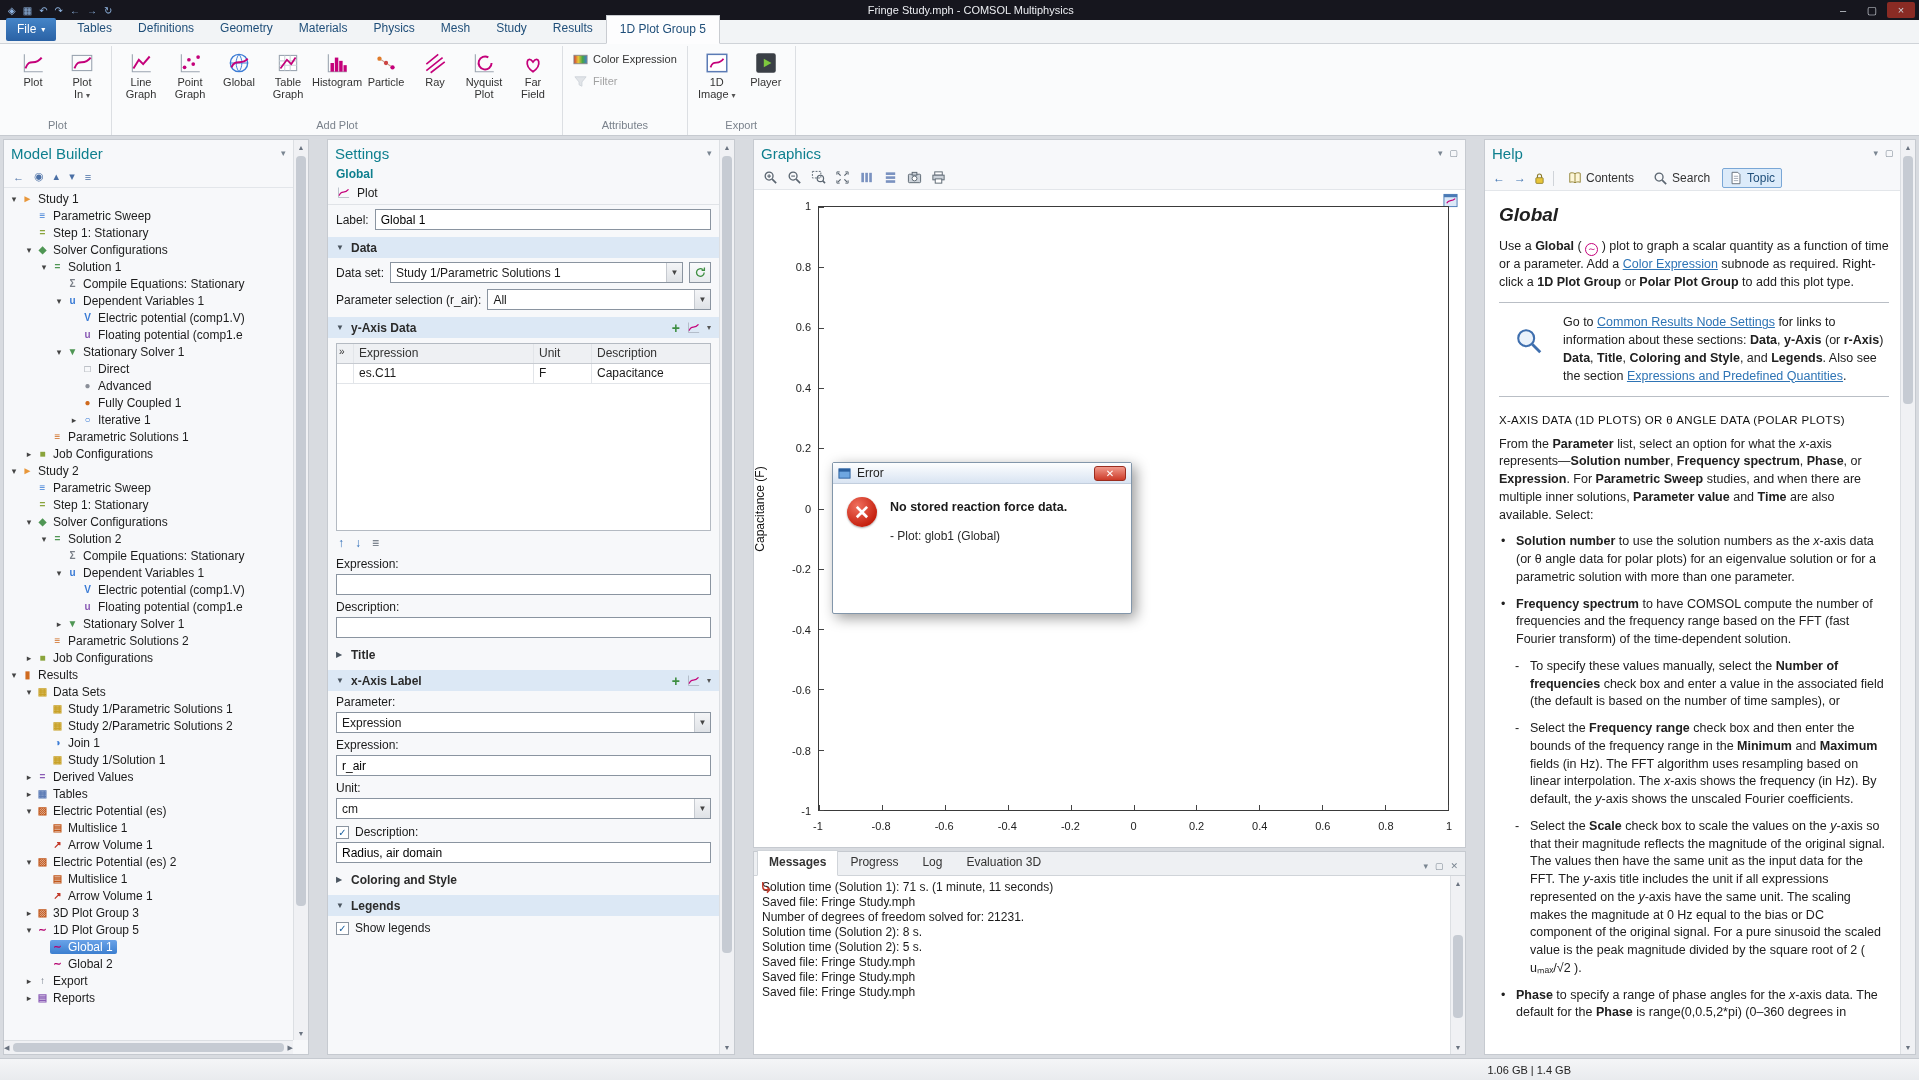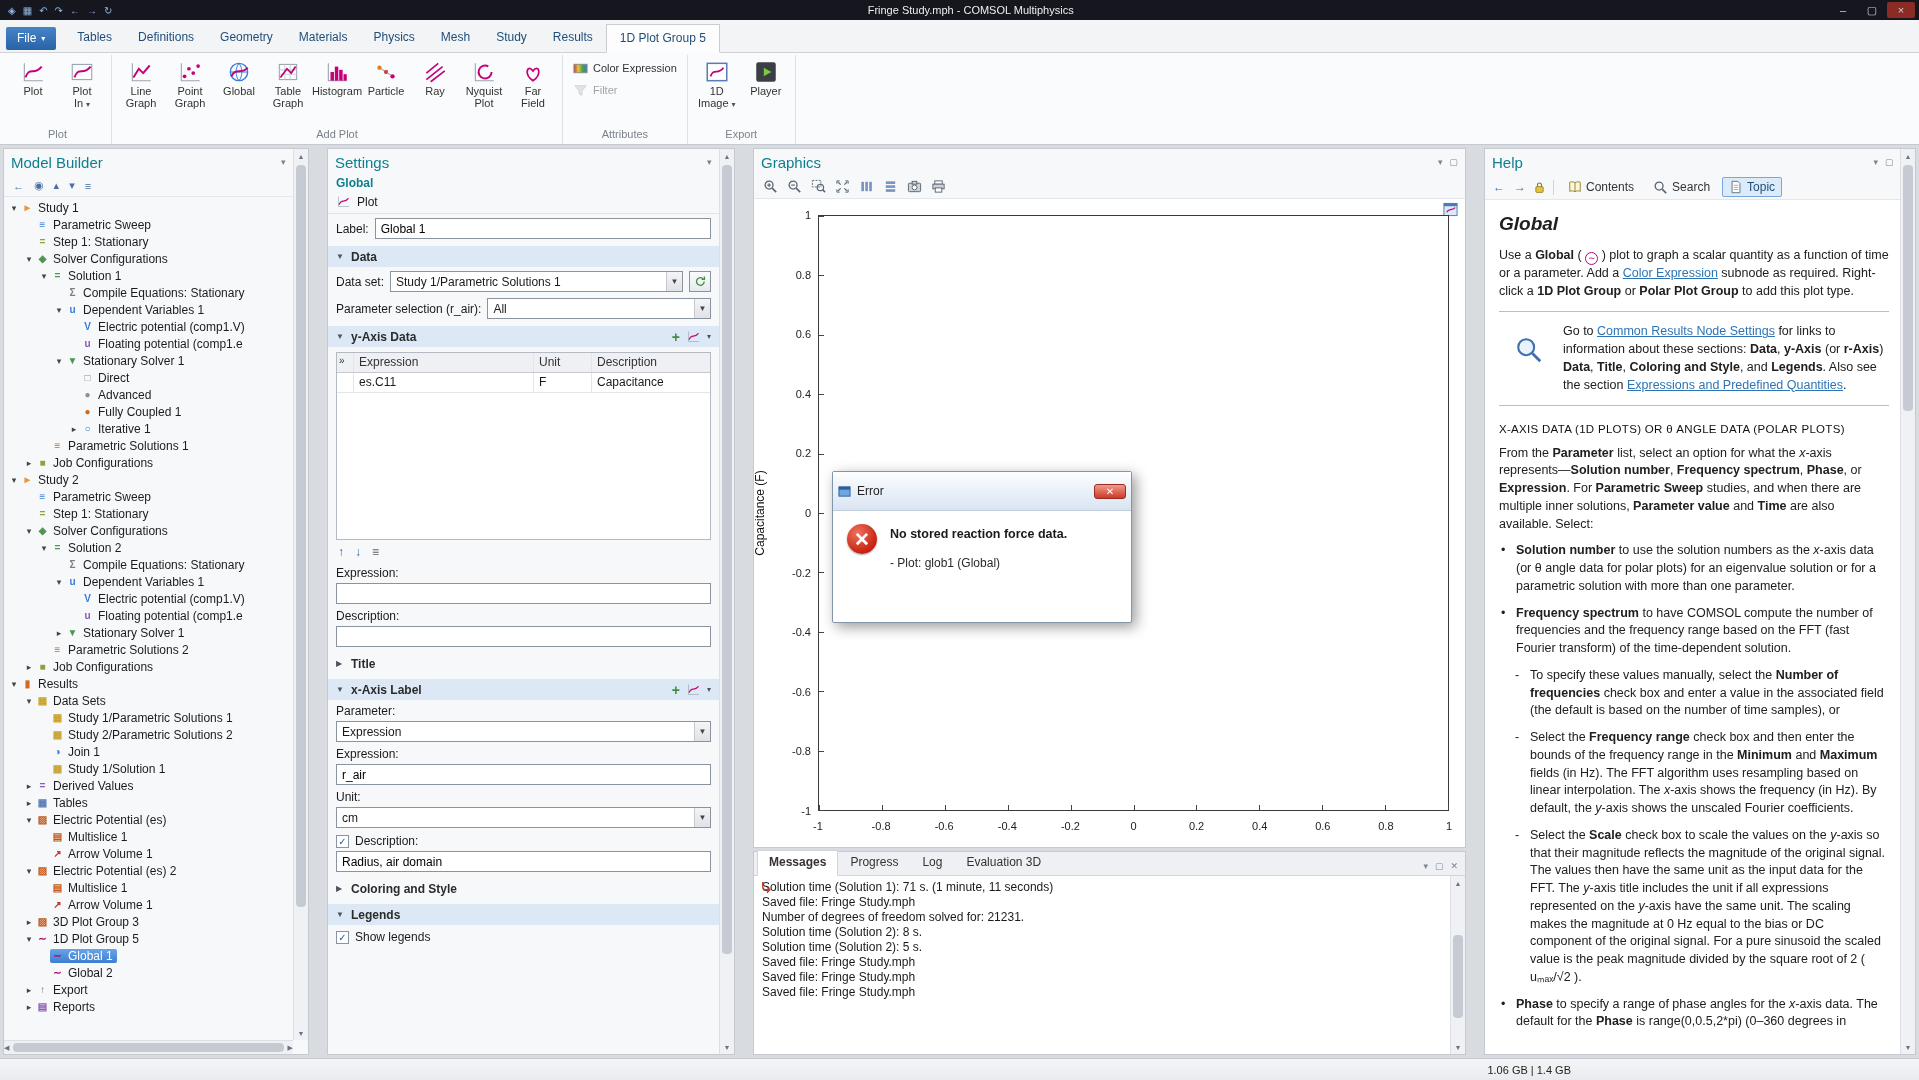--- a/index.html
+++ b/index.html
@@ -14,21 +14,21 @@
 
 .titlebar{height:20px;background:#16161e;color:#d8dce2;display:flex;align-items:center;padding:0 4px;flex:none}
 .tb-icons{display:flex;gap:7px;align-items:center;margin-left:4px}
 .tb-ico{font-size:10px;color:#8fb4e0;cursor:default}
 .tb-title{flex:1;text-align:center;font-size:11px;color:#eceef2;white-space:nowrap}
 .win-btns{display:flex;gap:1px}
 .win-btn{width:28px;height:16px;display:flex;align-items:center;justify-content:center;font-size:11px;color:#cfd3da}
 .win-btn.close{background:#8a2b24;border-radius:2px}
 
 
-.ribbon-tabs{height:33px;background:#f2f4f6;display:flex;align-items:flex-end;padding-left:4px;border-bottom:1px solid #cfd3d8;flex:none}
+.ribbon-tabs{height:24px;background:#f2f4f6;display:flex;align-items:flex-end;padding-left:4px;border-bottom:1px solid #cfd3d8;flex:none}
 .file-btn{background:linear-gradient(#4585c8,#2a62a5);color:#fff;padding:4px 11px 5px;margin:0 8px 2px 2px;border-radius:2px;font-size:12px;display:flex;gap:5px;align-items:center}
 .file-btn .caret{font-size:8px}
 .rtab{padding:6px 13px 7px;color:var(--tab-text);font-size:12px;white-space:nowrap}
 .rtab.active{background:#fdfdfe;border:1px solid #c9ccd1;border-bottom:1px solid #fdfdfe;margin-bottom:-1px}
 
 
 .ribbon{height:92px;background:#fafbfc;border-bottom:1px solid #c6cad0;display:flex;padding:2px 4px 0;flex:none}
 .rgroup{display:flex;flex-direction:column;border-right:1px solid #dcdfe3;padding:0 5px}
 .rgroup-buttons{flex:1;display:flex;align-items:flex-start;gap:1px}
 .rgroup-buttons.attr-col{flex-direction:column;align-items:flex-start;gap:2px;padding-top:3px}
@@ -120,21 +120,21 @@
 .ylabels{position:absolute;left:16px;width:46px;top:16px;bottom:36px}
 .ylbl{position:absolute;right:5px;transform:translateY(-50%);font-size:11px;color:#222}
 .xlabels{position:absolute;left:64px;right:16px;bottom:15px;height:14px}
 .xlbl{position:absolute;bottom:0;transform:translateX(-50%);font-size:11px;color:#222}
 .ytitle{position:absolute;left:-3px;top:16px;bottom:36px;width:18px;display:flex;align-items:center;justify-content:center}
 .ytitle span{transform:rotate(-90deg);white-space:nowrap;font-size:12px;color:#111}
 .plotwin-btn{position:absolute;top:3px;right:7px}
 
 
 .error-dialog{position:absolute;left:78px;top:272px;width:300px;height:152px;z-index:20;display:flex;flex-direction:column;background:#fff;border:1px solid #8296aa;box-shadow:4px 4px 14px rgba(0,0,0,.4);border-radius:2px}
-.ed-title{height:39px;background:linear-gradient(#fdfeff,#d9e4f2);display:flex;align-items:center;gap:6px;padding:0 5px;border-bottom:1px solid #c2cedd;flex:none}
+.ed-title{height:21px;background:linear-gradient(#fdfeff,#d9e4f2);display:flex;align-items:center;gap:6px;padding:0 5px;border-bottom:1px solid #c2cedd;flex:none}
 .ed-title-text{flex:1;font-size:12px;color:#222}
 .ed-close{width:32px;height:15px;background:linear-gradient(#f19a8c,#cc3a28);border:1px solid #9a2d1f;border-radius:3px;color:#fff;font-size:10px;display:flex;align-items:center;justify-content:center}
 .ed-body{flex:1;display:flex;gap:13px;padding:13px 14px 0}
 .err-ico{width:30px;height:30px;border-radius:50%;background:radial-gradient(circle at 35% 30%,#f0705e,#c41e0c 75%);color:#fff;display:flex;align-items:center;justify-content:center;font-size:19px;font-weight:bold;flex:none;box-shadow:0 1px 2px rgba(0,0,0,.35)}
 .ed-msg{font-weight:bold;font-size:12.5px;margin-top:3px}
 .ed-detail{margin-top:15px;font-size:12px;color:#2a2a2a}
 .ed-btnrow{height:36px;display:flex;justify-content:flex-end;align-items:center;padding:0 16px 8px;flex:none}
 .ed-ok{width:72px;height:22px;font:inherit;border:1px solid #5b87ab;border-radius:3px;background:linear-gradient(#f5fafd,#d6e5f2);box-shadow:0 0 3px 1px #8cc1ea}
 
 

